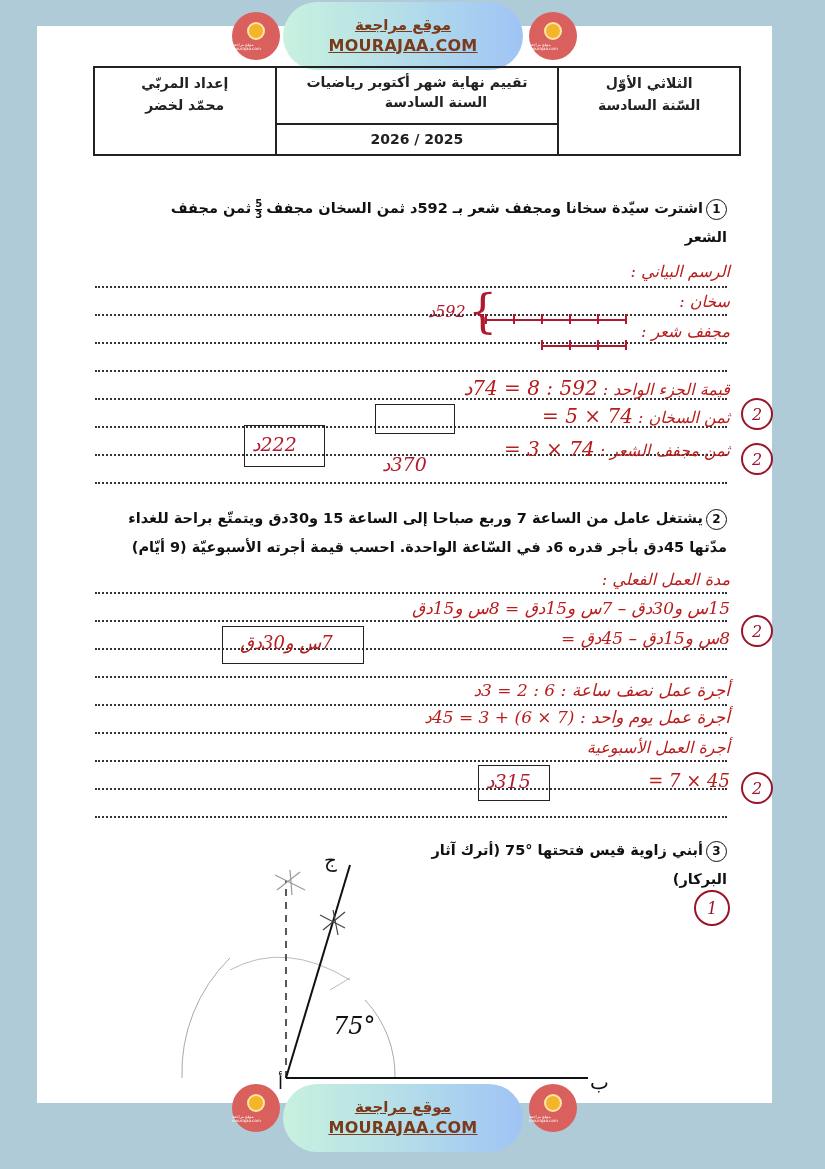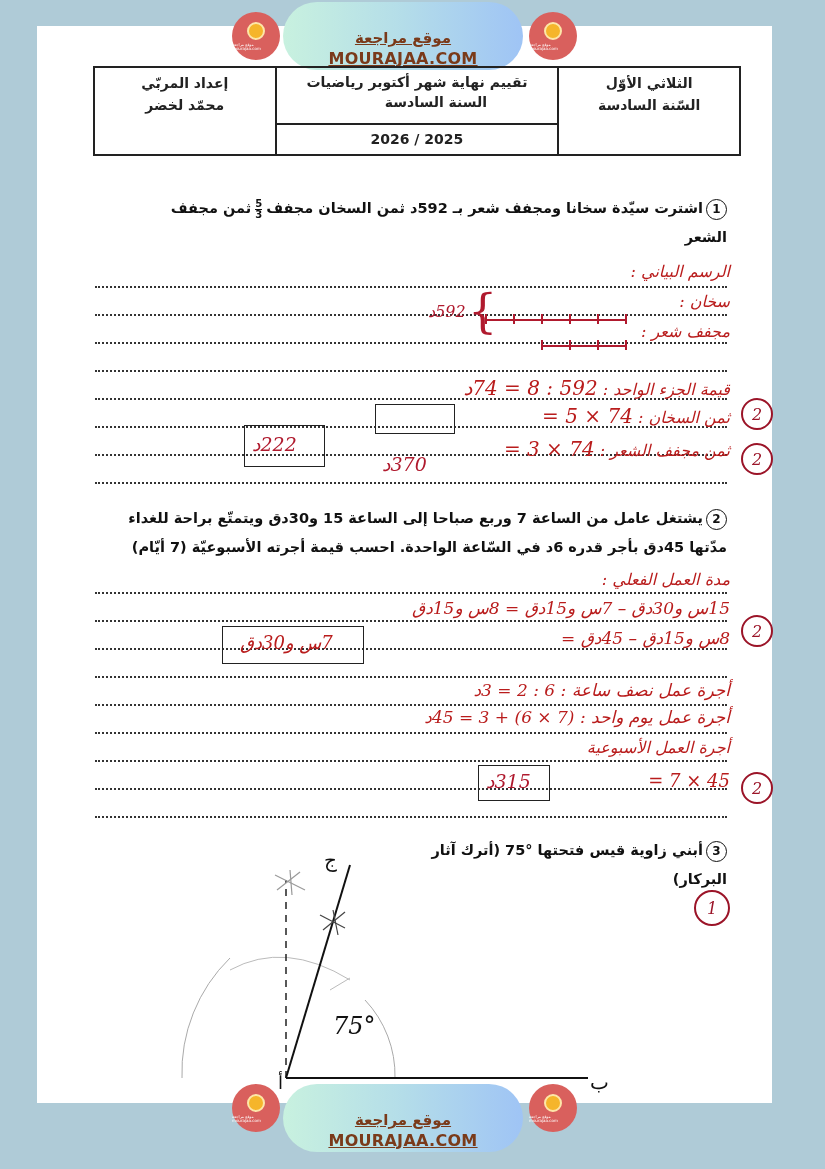--- a/index.html
+++ b/index.html
@@ -1,21 +1,21 @@
 <!DOCTYPE html>
 <html><head>
 <meta charset="utf-8">
 <style>
   html,body{margin:0;padding:0;}
   body{width:825px;height:1169px;background:#afcbd7;position:relative;overflow:hidden;font-family:"DejaVu Sans",sans-serif;}
   .page{position:absolute;left:37px;top:26px;width:735px;height:1077px;background:#fff;}
   .badge{position:absolute;width:48px;height:48px;border-radius:50%;background:#d9605d;display:flex;flex-direction:column;align-items:center;justify-content:center;}
   .badge .dot{width:14px;height:14px;border-radius:50%;background:#f5b52b;border:2px solid #fde6a8;}
   .badge .bt{font-size:4px;color:#fff;margin-top:3px;line-height:1;}
-  .pill{position:absolute;width:240px;height:68px;border-radius:34px;background:linear-gradient(90deg,#c8f1df 0%,#b4dde9 50%,#9fc4f5 100%);display:flex;flex-direction:column;align-items:center;justify-content:flex-end;}
+  .pill{position:absolute;width:240px;height:68px;border-radius:34px;background:linear-gradient(90deg,#c8f1df 0%,#b4dde9 50%,#9fc4f5 100%);display:flex;flex-direction:column;align-items:center;justify-content:center;}
   .pill .ar{font-family:"DejaVu Sans",sans-serif;font-weight:bold;color:#7a3a1a;font-size:15px;text-decoration:underline;line-height:20px;}
   .pill .en{font-family:"DejaVu Sans",sans-serif;font-weight:bold;color:#7a3a1a;font-size:16px;text-decoration:underline;line-height:22px;letter-spacing:0.3px;}
   table.hdr{position:absolute;left:93px;top:66px;width:648px;height:86px;border-collapse:collapse;direction:rtl;}
   table.hdr td{border:2px solid #222;text-align:center;font-family:"DejaVu Sans",sans-serif;font-weight:bold;font-size:14px;color:#222;vertical-align:top;padding-top:4px;line-height:22px;}
   .q{position:absolute;direction:rtl;text-align:right;font-family:"DejaVu Sans",sans-serif;font-weight:bold;font-size:14.5px;color:#111;line-height:29px;}
   .num{display:inline-flex;width:19px;height:19px;border:1.6px solid #111;border-radius:50%;align-items:center;justify-content:center;font-size:12px;margin-left:3px;vertical-align:middle;}
   .frac{display:inline-flex;flex-direction:column;font-size:10px;line-height:10px;vertical-align:middle;text-align:center;margin:0 4px;}
   .frac span:first-child{border-bottom:1px solid #111;}
   .dots{position:absolute;left:95px;width:632px;height:0;border-bottom:2px dotted #333;}
   .hw{position:absolute;direction:rtl;font-family:"DejaVu Serif",serif;font-style:italic;color:#b91c1c;font-size:16px;white-space:nowrap;}
@@ -106,21 +106,21 @@
 <div class="box" style="left:375px;top:404px;width:78px;height:28px;"></div>
 <div class="hwl" style="left:382px;top:405px;direction:rtl;margin-top:48px;">370د</div>
 <div class="hw" style="right:95px;top:437px;font-size:16px;"><span>ثمن مجفف الشعر :</span> <span style="font-size:20px;">74 × 3 =</span></div>
 <div class="box" style="left:244px;top:425px;width:79px;height:40px;"></div>
 <div class="hwl" style="left:252px;top:433px;direction:rtl;">222د</div>
 <div class="mark" style="left:741px;top:398px;">2</div>
 <div class="mark" style="left:741px;top:443px;">2</div>
 
 <div class="q" style="left:125px;top:504px;width:602px;">
   <div><span class="num">2</span><span>يشتغل عامل من الساعة 7 وربع صباحا إلى الساعة 15 و30دق ويتمتّع براحة للغداء</span></div>
-  <div>مدّتها 45دق بأجر قدره 6د في السّاعة الواحدة. احسب قيمة أجرته الأسبوعيّة (7 أيّام)</div>
+  <div>مدّتها 45دق بأجر قدره 6د في السّاعة الواحدة. احسب قيمة أجرته الأسبوعيّة (9 أيّام)</div>
 </div>
 
 <div class="dots" style="top:592px;"></div>
 <div class="dots" style="top:620px;"></div>
 <div class="dots" style="top:648px;"></div>
 <div class="dots" style="top:676px;"></div>
 <div class="dots" style="top:704px;"></div>
 <div class="dots" style="top:732px;"></div>
 <div class="dots" style="top:760px;"></div>
 <div class="dots" style="top:788px;"></div>

